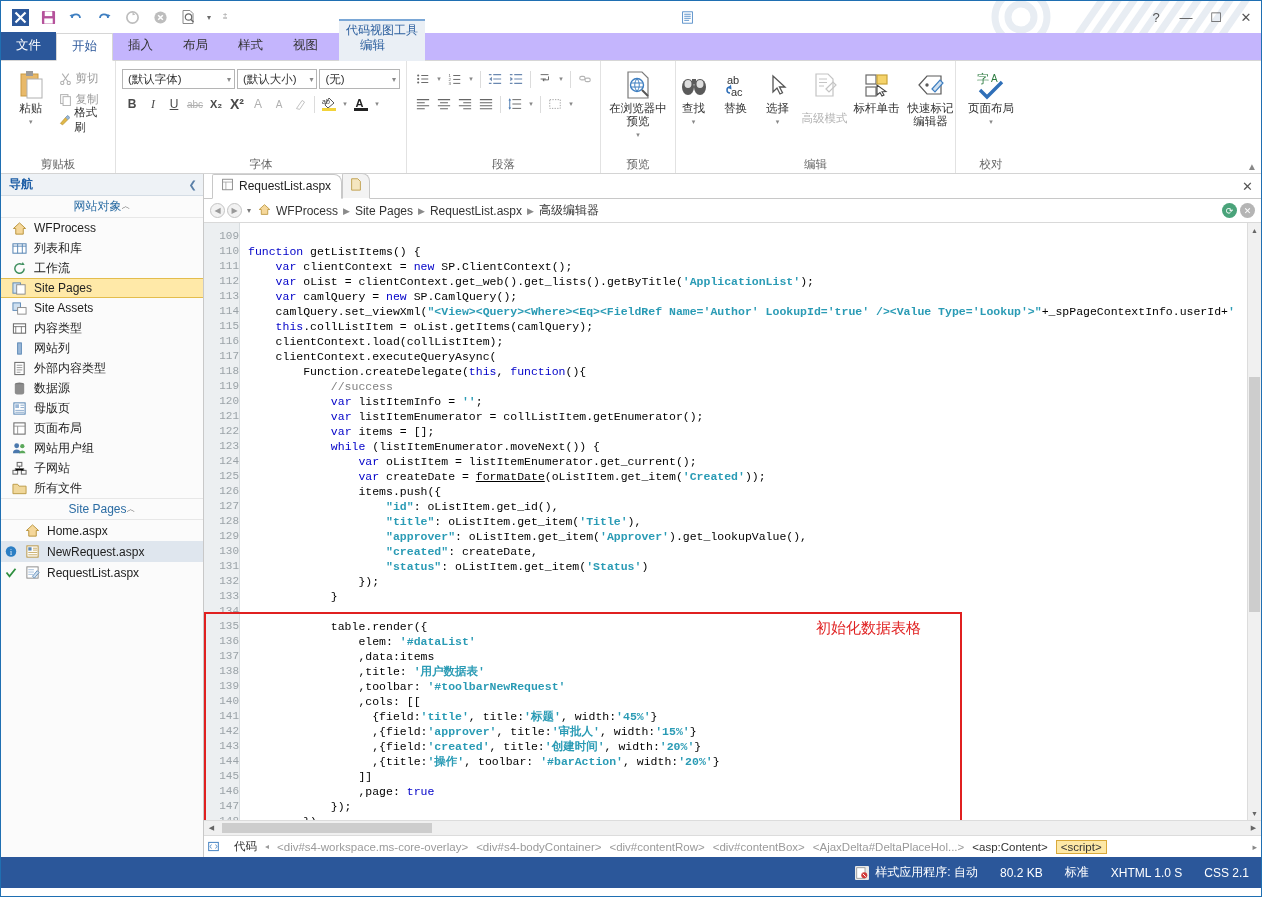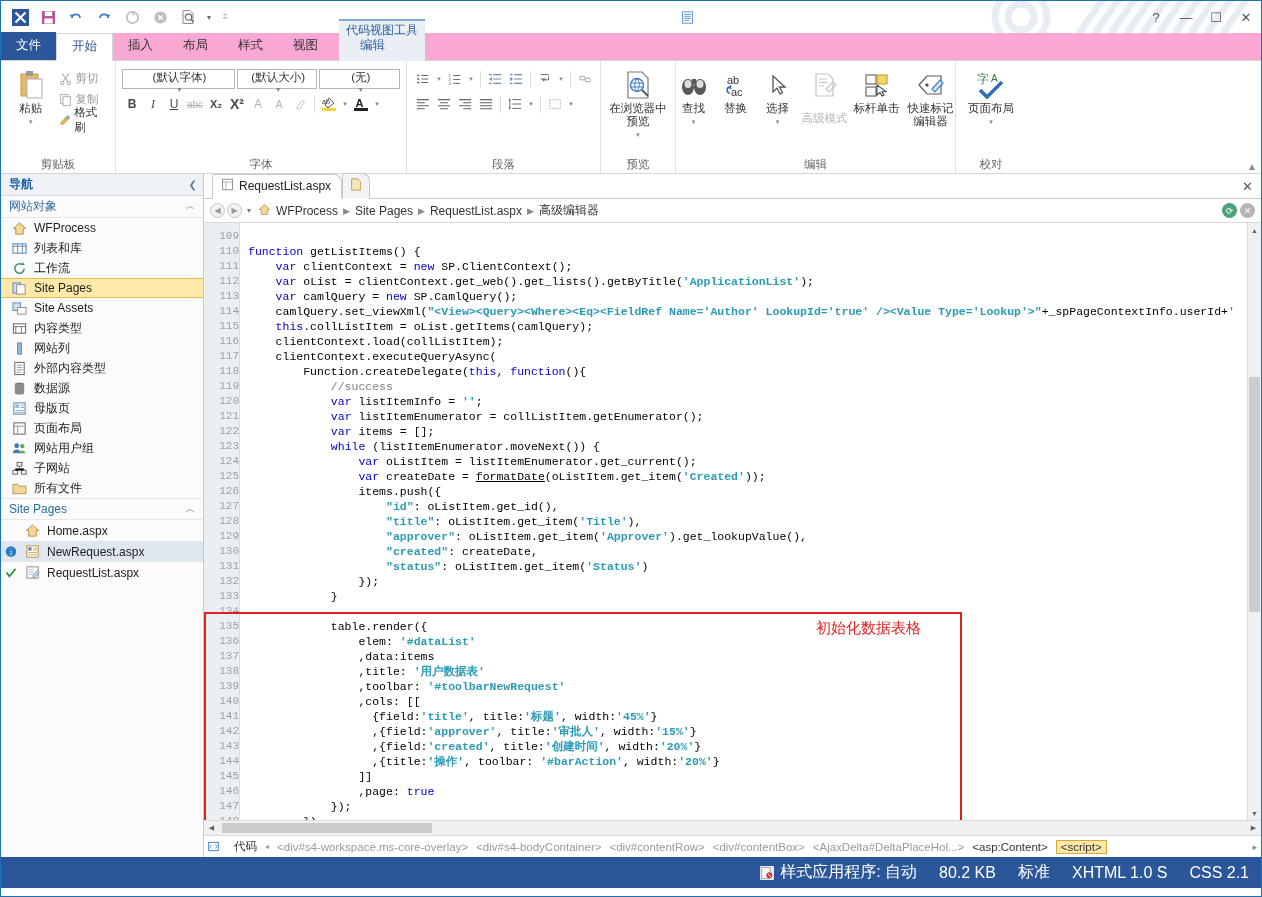--- a/index.html
+++ b/index.html
@@ -45,21 +45,21 @@
   }
   .win-btns { display: flex; align-items: center; z-index: 2; }
   .win-btns .wb {
     width: 30px; height: 26px; display: flex; align-items: center; justify-content: center;
     font-size: 13px; color: #555;
   }
 
   
   .tabstrip {
     height: 28px;
-    background: #f9a8d4;
+    background: #c4b5fd;
     display: flex; align-items: flex-end;
     position: relative;
     border-bottom: 1px solid #d6d6d6;
   }
   .ctx-tab-group {
     position: absolute; left: 338px; top: -14px;
     width: 86px; height: 42px;
     background: #eaeff5;
     border-top: 2px solid #7aa7d6;
     display: flex; flex-direction: column; align-items: center;
@@ -105,21 +105,21 @@
   .bigbtn .ic { height: 34px; display: flex; align-items: center; justify-content: center; }
   .smallcol { display: flex; flex-direction: column; gap: 1px; padding-top: 2px; }
   .smallbtn {
     display: flex; align-items: center; gap: 4px;
     font-size: 11.5px; color: #9a9a9a; height: 20px; padding: 0 4px;
   }
   .smallbtn.on { color: #333; }
   .combo {
     border: 1px solid #b5b5b5; background: #fff; height: 20px;
     display: flex; align-items: center; justify-content: space-between;
-    font-size: 11.5px; color: #333; padding: 0 3px 0 5px; flex-direction: column;
+    font-size: 11.5px; color: #333; padding: 0 3px 0 5px;
   }
   .combo .arrow { color: #888; font-size: 8px; }
   .fmtrow { display: flex; align-items: center; gap: 1px; margin-top: 5px; }
   .fbtn {
     width: 20px; height: 20px; display: flex; align-items: center; justify-content: center;
     font-size: 12px; color: #4a4a4a;
   }
   .fbtn.dim { color: #b0b0b0; }
   .sep { width: 1px; height: 17px; background: #dcdcdc; margin: 0 3px; }
   .tiny-arrow { font-size: 7px; color: #888; }
@@ -136,21 +136,21 @@
     display: flex; flex-direction: column;
   }
   .nav-header {
     height: 22px; background: #eef2f6; border-bottom: 1px solid #d5dde5;
     display: flex; align-items: center; justify-content: space-between;
     padding: 0 6px 0 8px;
   }
   .nav-header .t { font-size: 12px; color: #1f5fa6; font-weight: bold; }
   .nav-header .c { font-size: 10px; color: #5a7fa8; }
   .nav-section {
-    height: 22px; display: flex; align-items: center; justify-content: space-between;
+    height: 22px; display: flex; align-items: center; justify-content: center;
     padding: 0 8px 0 8px; font-size: 12px; color: #2b6ca3;
     border-bottom: 1px solid #e7e7e7;
   }
   .nav-section .chev { font-size: 9px; color: #6a6a6a; }
   .nav-item {
     height: 20px; display: flex; align-items: center; gap: 7px;
     padding-left: 10px; font-size: 12px; color: #222;
   }
   .nav-item.sel { background: #ffe9a8; border-top: 1px solid #e3bd4d; border-bottom: 1px solid #e3bd4d; }
   .nav-item.sel2 { background: #dfe6ee; }
@@ -243,21 +243,21 @@
   .tagbar .tag { white-space: nowrap; }
   .tagbar .tag.dark { color: #333; }
   .tagbar .tag.sel {
     background: #fde8a6; border: 1px solid #d9a93a; padding: 0 4px; color: #333;
   }
   .tagbar .more { margin-left: auto; color: #888; font-size: 9px; }
 
   
   .statusbar {
     height: 31px; background: #2b579a; display: flex; align-items: center;
-    color: #fff; font-size: 16px; padding: 0 12px; gap: 22px;
+    color: #fff; font-size: 12px; padding: 0 12px; gap: 22px;
   }
   .statusbar .left { flex: 1; }
   .statusbar .si { display: flex; align-items: center; gap: 6px; }
   .sq { width: 14px; height: 14px; background: #e8e8e8; border-radius: 1px;
         display:flex; align-items:center; justify-content:center; }
 </style>
 </head>
 <body>
 
 <div id="app">

